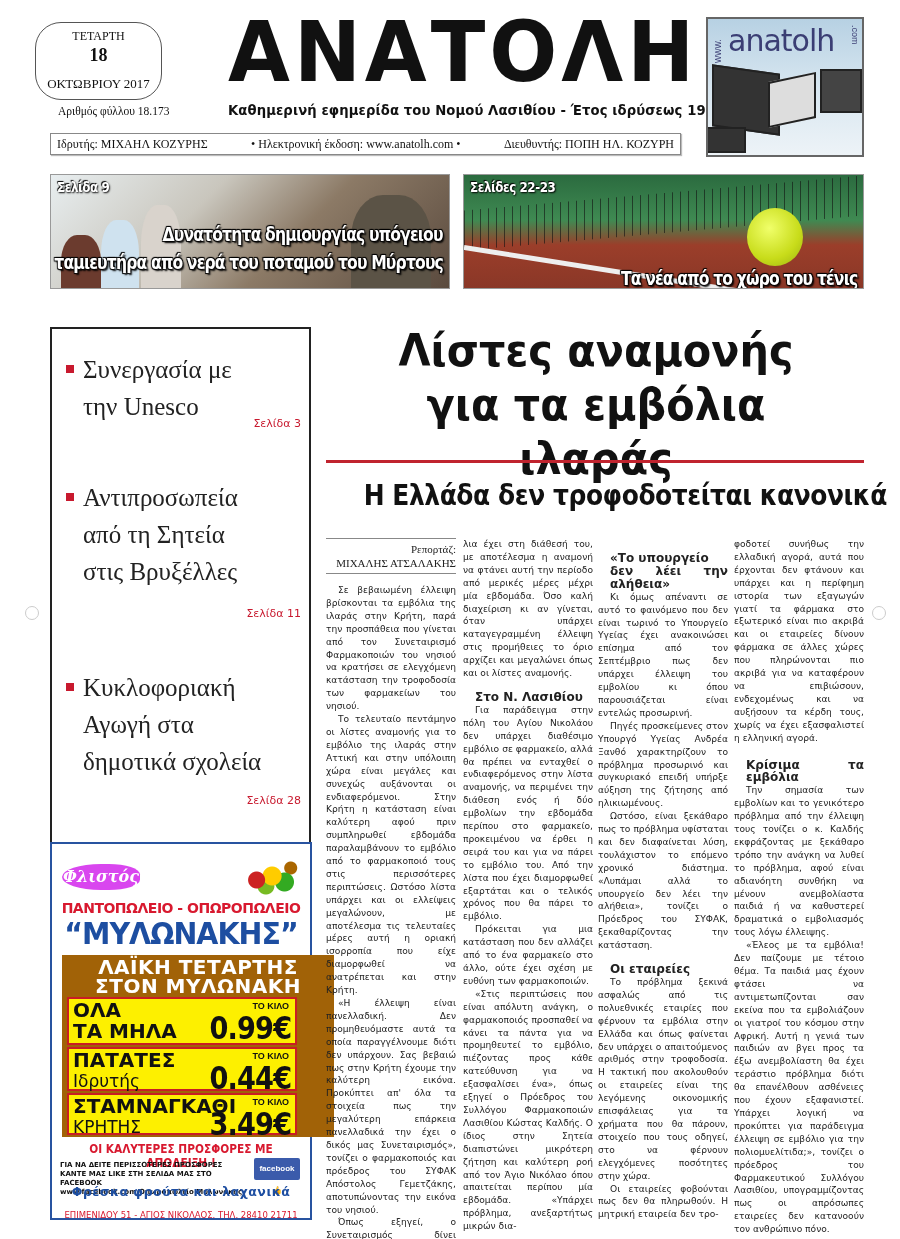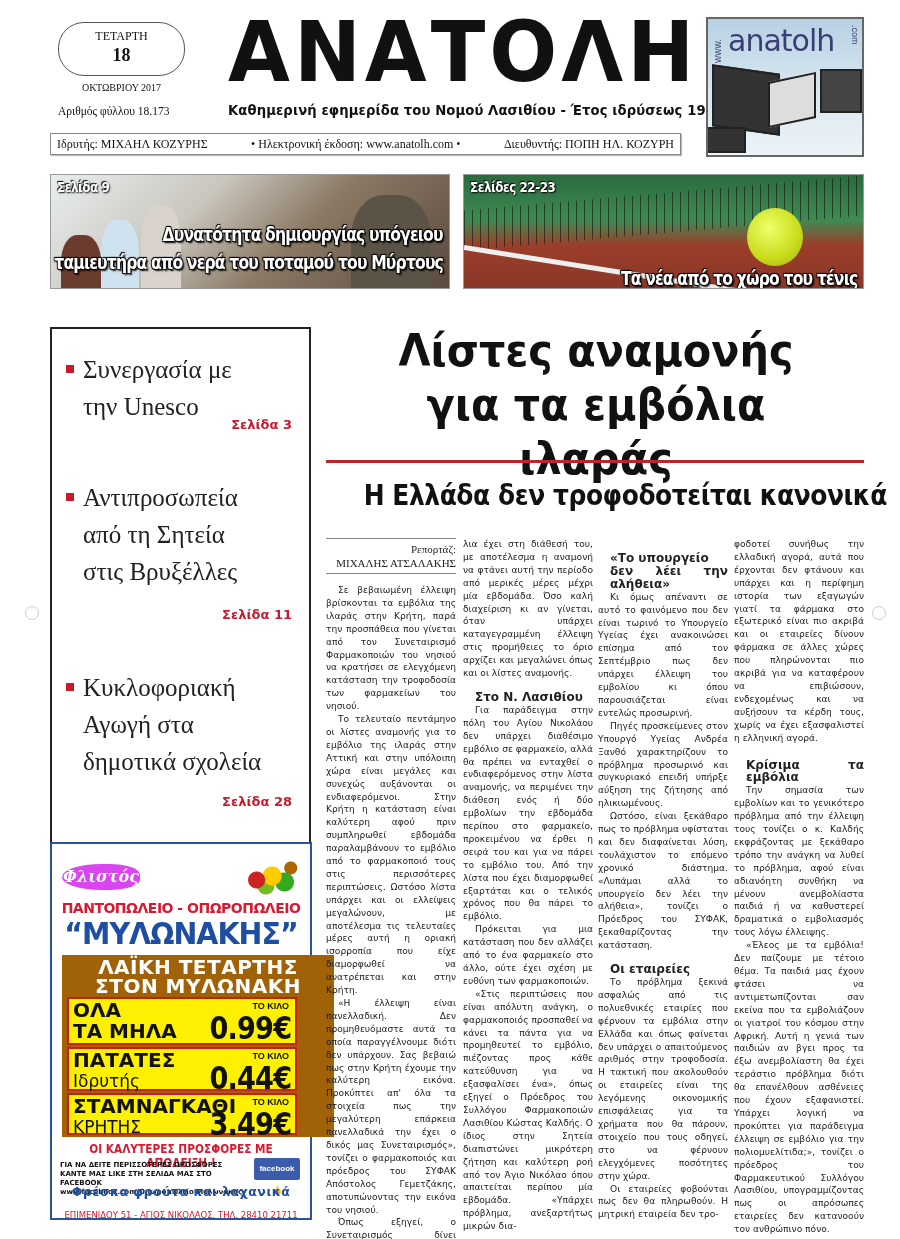--- a/index.html
+++ b/index.html
@@ -1,23 +1,23 @@
 <!DOCTYPE html>
 <html><head>
 <meta charset="utf-8">
 <style>
   * { box-sizing: border-box; margin: 0; padding: 0; }
   body { width: 900px; height: 1239px; background: #fff; position: relative; overflow: hidden; font-family: "Liberation Sans", sans-serif; color: #111; }
   .abs { position: absolute; }
 
   
-  .datebox { left: 58px; top: 22px; width: 127px; height: 54px; border: 1px solid #555; border-radius: 26px; text-align: center; font-family: "Liberation Serif", serif; }
+  .datebox { left: 35px; top: 22px; width: 127px; height: 78px; border: 1px solid #555; border-radius: 26px; text-align: center; font-family: "Liberation Serif", serif; }
   .datebox .day { font-size: 12px; margin-top: 6px; display:block; }
   .datebox .num { font-size: 18px; font-weight: bold; display:block; margin-top: 1px; }
-  .datebox .month { font-size: 10px; display:block; margin-top: 16px; }
+  .datebox .month { font-size: 13px; display:block; margin-top: 10px; }
   .logo { left: 228px; top: 14px; width: 400px; height: 78px; font-family: "DejaVu Sans", sans-serif; font-weight: 900; font-size: 80px; letter-spacing: 4px; line-height: 78px; text-align: center; transform: scaleY(1.05); }
   .issue { left: 58px; top: 105px; font-family: "Liberation Serif", serif; font-size: 11.5px; }
   .tagline { left: 228px; top: 103px; font-family: "DejaVu Sans", sans-serif; font-weight: bold; font-size: 13.2px; letter-spacing: 0.1px; }
   .infobar { left: 50px; top: 133px; width: 631px; height: 22px; border: 1px solid #888; box-shadow: 1px 1px 1px #bbb; font-family: "Liberation Serif", serif; font-size: 12px; display:flex; justify-content: space-between; align-items:center; padding: 0 6px; }
   .webad { left: 706px; top: 17px; width: 158px; height: 140px; border: 2px solid #666; background: linear-gradient(180deg,#b7d1e3 0%,#d7e6f0 50%,#edf3f7 100%); overflow:hidden; }
   .webad .brand { position:absolute; left: 20px; top: 4px; font-size: 30px; color:#3b3e74; font-family: "DejaVu Sans", sans-serif; letter-spacing:-1px; }
   .webad .www { position:absolute; left: 4px; top: 8px; font-size: 10px; color:#3b3e74; transform: rotate(-90deg); transform-origin: left top; top: 44px; }
   .webad .com { position:absolute; right: 2px; top: 6px; font-size: 9px; color:#3b3e74; writing-mode: vertical-rl; }
   .screen { position:absolute; background:#333; border:2px solid #222; }
 
@@ -27,21 +27,21 @@
   .banner .cap { position:absolute; right: 6px; color:#fff; font-family: "DejaVu Sans", sans-serif; font-weight:bold; font-size: 19px; text-shadow: 2px 2px 2px #000, -1px -1px 1px #000, 1px -1px 1px #000, -1px 1px 1px #000; letter-spacing:-1px; text-align:right; transform: scaleX(0.82); transform-origin: right; white-space: nowrap; }
   .b1 { left: 50px; width: 400px; background: linear-gradient(135deg,#e8eef0 0%,#c9c6bd 35%,#8c7a66 60%,#5a4a3e 100%); }
   .b2 { left: 463px; width: 401px; background: linear-gradient(180deg,#2b6b3f 0%,#3f8a52 40%,#9b3e2a 62%,#8a3727 100%); }
   .person { position:absolute; border-radius: 40% 40% 10% 10%; }
 
   
   .teaser { left: 50px; top: 327px; width: 261px; height: 635px; border: 2px solid #222; }
   .t-item { position:absolute; left: 14px; width: 235px; font-family: "Liberation Serif", serif; font-size: 25px; line-height: 37px; color:#222; }
   .t-item .bul { display:inline-block; width:8px; height:8px; background:#c8192e; vertical-align: middle; margin-right: 9px; margin-top:-6px; }
   .t-item .txt2 { padding-left: 17px; display:block; }
-  .t-page { position:absolute; right: 17px; font-family: "DejaVu Sans", sans-serif; font-size: 13px; font-weight:bold; color:#c8192e; }
+  .t-page { position:absolute; right: 8px; font-family: "DejaVu Sans", sans-serif; font-size: 11px; font-weight:normal; color:#c8192e; }
 
   
   .ad { left: 50px; top: 842px; width: 262px; height: 378px; border: 2px solid #2853a0; background:#fff; }
   .ad .logo2 { position:absolute; left: 10px; top: 20px; width: 78px; height: 26px; background:#d946ef; border-radius: 50% 40% 40% 50%; color:#fff; font-weight:bold; font-style: italic; font-size: 16px; text-align:center; line-height:26px; font-family: "DejaVu Serif", serif; }
   .ad .fruits { position:absolute; right: 10px; top: 12px; width: 62px; height: 40px; background: radial-gradient(circle at 30% 60%,#c22 0 8px,transparent 9px), radial-gradient(circle at 55% 50%,#fc0 0 9px,transparent 10px), radial-gradient(circle at 75% 65%,#3a2 0 9px,transparent 10px), radial-gradient(circle at 45% 75%,#7b2 0 8px,transparent 9px), radial-gradient(circle at 85% 30%,#a60 0 6px,transparent 7px); }
   .ad .shop1 { position:absolute; left: 0; width:100%; top: 56px; text-align:center; color:#d8192f; font-weight:bold; font-size: 14px; font-family: "DejaVu Sans", sans-serif; letter-spacing:-0.5px; }
   .ad .shop2 { position:absolute; left:0; width:100%; top: 72px; text-align:center; color:#1d4ea1; font-weight:900; font-size: 30px; font-family: "DejaVu Sans", sans-serif; letter-spacing:-1px; transform: scaleX(0.95); }
   .ad .redbox { position:absolute; left: 10px; top: 111px; width: 272px; height: 182px; background:#a16207; }
   .ad .laiki { position:absolute; left: 0; width:100%; text-align:center; color:#fff; font-weight:900; font-family: "DejaVu Sans", sans-serif; font-size: 20px; line-height: 20px; letter-spacing: 0.5px; }
   .ad .row { position:absolute; left: 5px; width: 230px; background:#fdf000; border: 2px solid #c81d24; }

